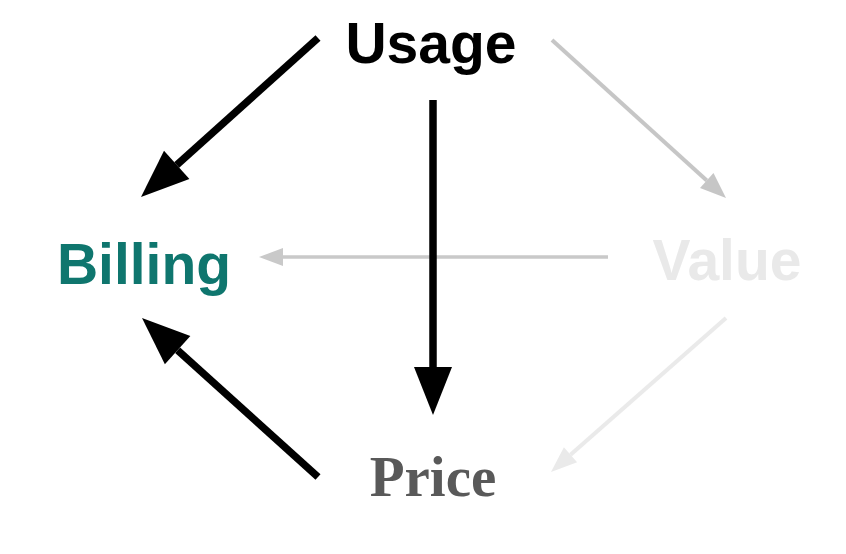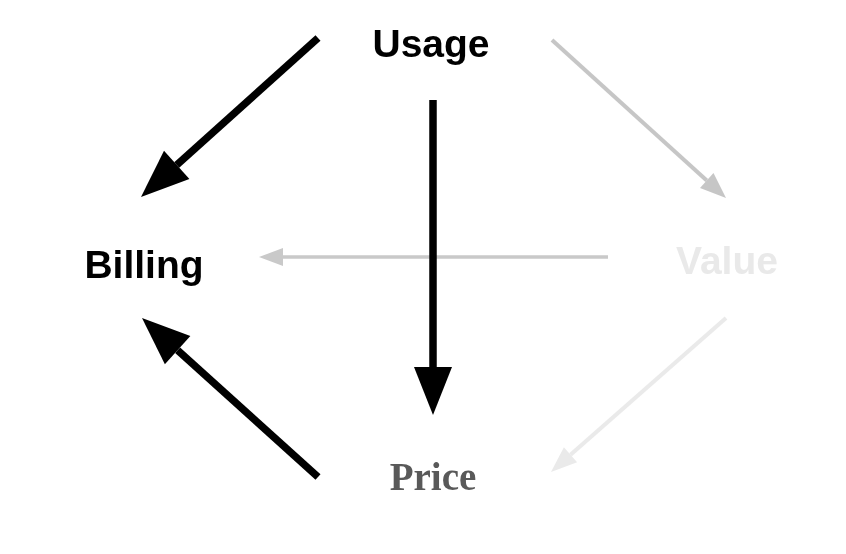--- a/index.html
+++ b/index.html
@@ -18,21 +18,21 @@
   .edge-layer {
     position: absolute;
     left: 0;
     top: 0;
     width: 846px;
     height: 554px;
   }
   .node-label {
     position: absolute;
     transform: translate(-50%, -50%);
-    font-size: 39px;
+    font-size: 57px;
     font-weight: bold;
     line-height: 1;
     white-space: nowrap;
     letter-spacing: 0px;
     user-select: none;
   }
 </style>
 </head>
 <body>
 
@@ -46,17 +46,17 @@
       <polygon points="551,472 563.9122724910713,447.3165395635798 577.1248303889118,462.33080990203496" fill="#eaeaea"></polygon>
       <line x1="318" y1="38" x2="176.70819734613679" y2="164.92314475686015" stroke="#000000" stroke-width="7.5"></line>
       <polygon points="141,197 164.01110881239393,150.78864997401433 189.40528587987964,179.05763953970597" fill="#000000"></polygon>
       <line x1="433" y1="100" x2="433" y2="367" stroke="#000000" stroke-width="7.5"></line>
       <polygon points="433,415 414,367 452,367" fill="#000000"></polygon>
       <line x1="318" y1="477" x2="177.6176794219171" y2="350.1773353868456" stroke="#000000" stroke-width="7.5"></line>
       <polygon points="142,318 190.3545413458768,336.0786706156701 164.8808174979574,364.2760001580211" fill="#000000"></polygon>
     </svg>
   <div id="node-layer">
       <div class="node-label" style="left: 431px; top: 43px; color: rgb(0, 0, 0);">Usage</div>
-      <div class="node-label" style="left: 144px; top: 264px; color: #000000;">Billing</div>
+      <div class="node-label" style="left: 144px; top: 264px; color: #0f766e;">Billing</div>
       <div class="node-label" style="left: 727px; top: 260px; color: rgb(233, 233, 233);">Value</div>
       <div class="node-label" style="left: 433px; top: 476px; color: rgb(89, 89, 89); font-family: Liberation Serif, serif;">Price</div>
     </div>
 </div>
 
 </body></html>

